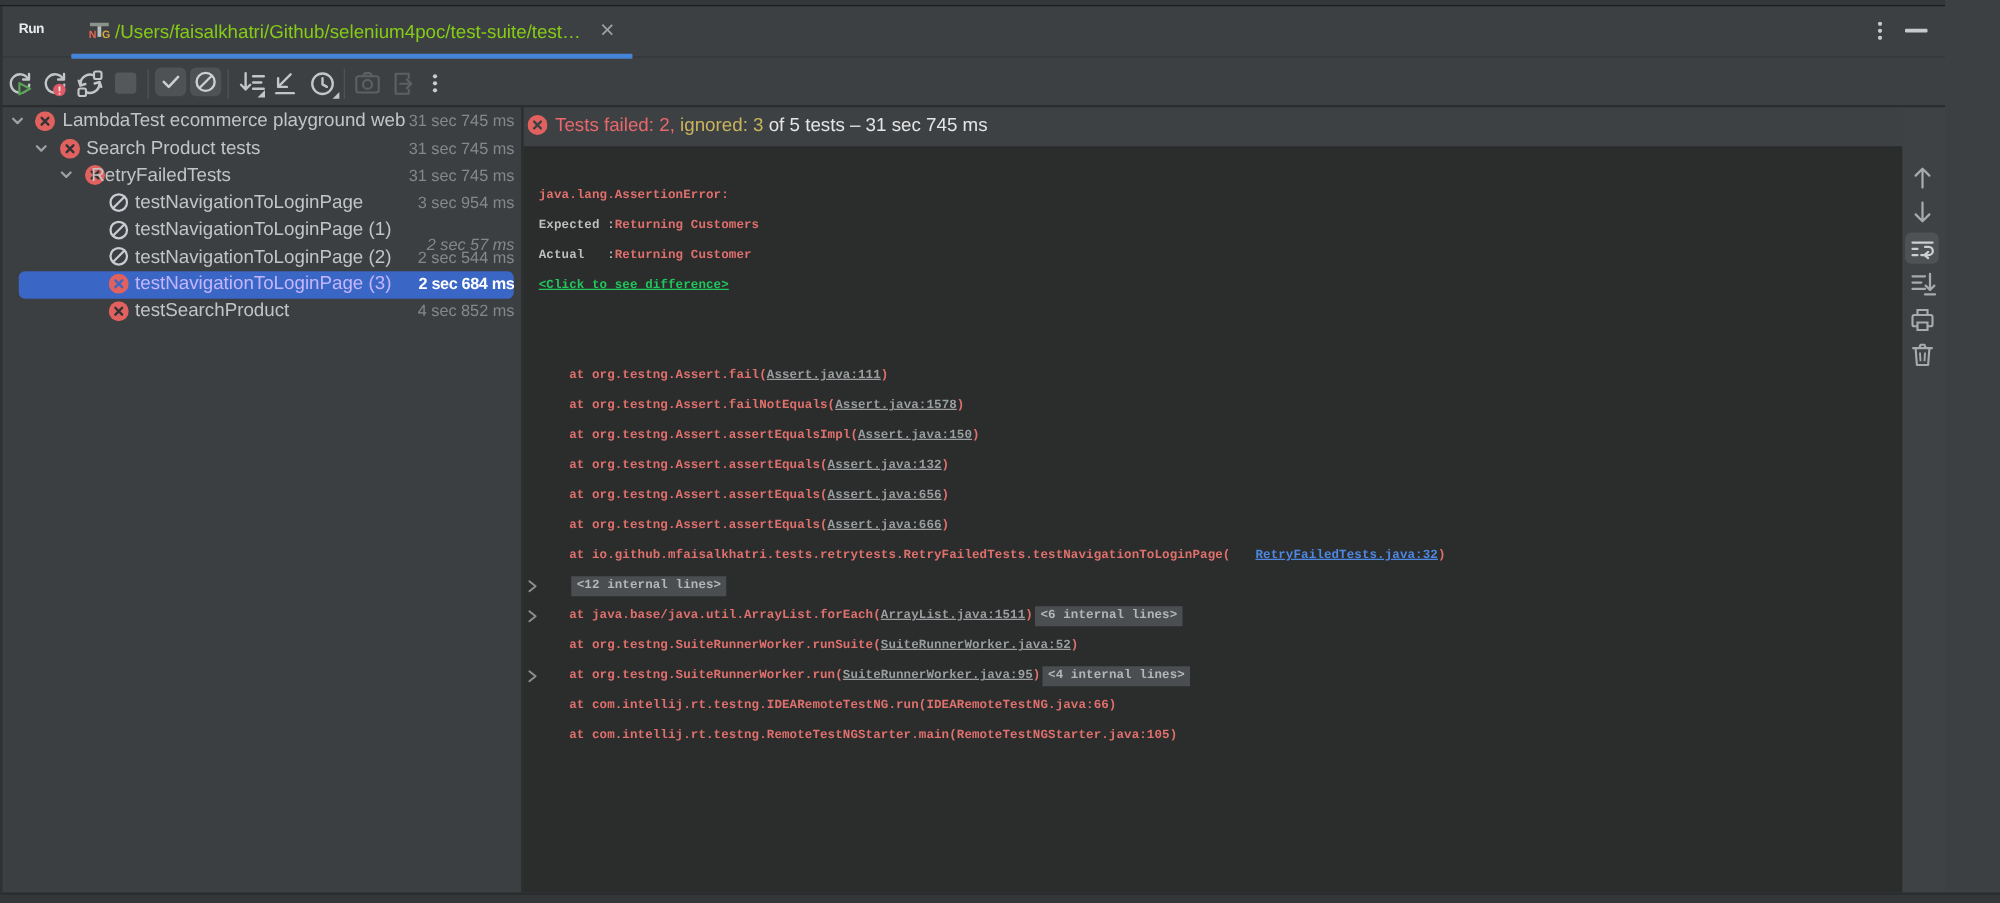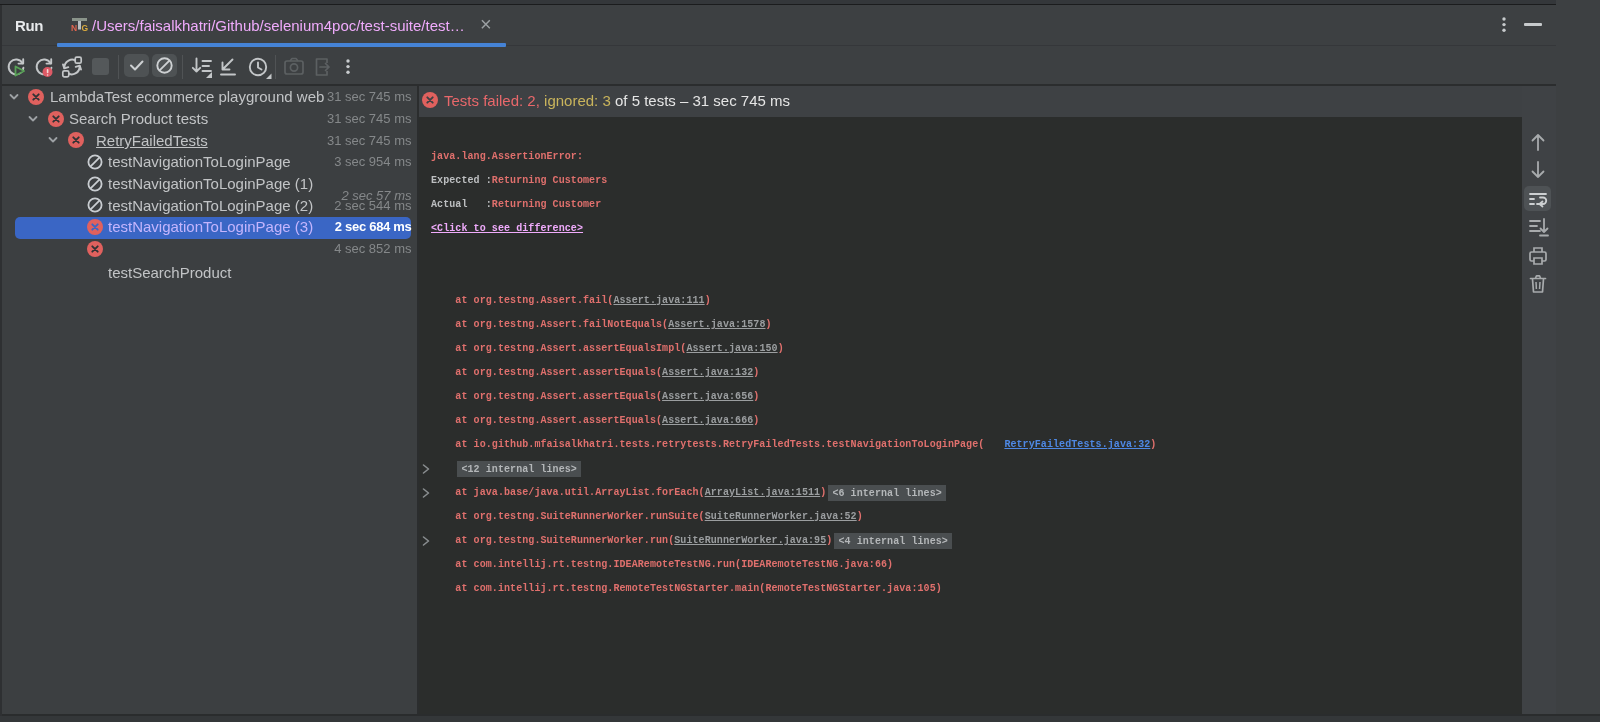--- a/index.html
+++ b/index.html
@@ -3,22 +3,22 @@
 <meta charset="utf-8">
 <style>
 html,body{margin:0;padding:0;}
 body{width:1600px;height:722px;overflow:hidden;background:#3d4042;font-family:"Liberation Sans",sans-serif;position:relative;}
 .abs{position:absolute;}
 
 #topstrip{left:0;top:0;width:1600px;height:4px;background:#34373a;}
 #topline{left:0;top:4px;width:1600px;height:1.5px;background:#1b1c1d;}
 
 #tabbar{left:0;top:5px;width:1600px;height:41px;background:#3d4042;}
-#runlbl{left:15px;top:17px;font-size:15px;font-weight:bold;color:#e8eaec;letter-spacing:-0.4px;}
-#tabpath{left:92px;top:17px;font-size:15px;color:#f0abfc;letter-spacing:0px;}
+#runlbl{left:15px;top:17px;font-size:11px;font-weight:bold;color:#e8eaec;letter-spacing:-0.4px;}
+#tabpath{left:92px;top:17px;font-size:15px;color:#84cc16;letter-spacing:0px;}
 #tabclose{left:480px;top:13px;font-size:20px;color:#9ba0a3;font-weight:normal;}
 #bluebar{left:57px;top:43px;width:449px;height:4px;background:#4583d6;border-radius:1px;z-index:5;}
 #topdots{left:1498px;top:16px;}
 #minim{left:1524px;top:23px;width:18px;height:2.5px;background:#c7cacc;border-radius:1px;}
 
 #toolbar{left:0;top:46px;width:1600px;height:38px;background:#3d4042;}
 .sep{position:absolute;width:1px;background:#505355;top:55px;height:24px;}
 #mainborder{left:0;top:84px;width:1600px;height:2px;background:#2b2d2e;}
 
 #tree{left:0;top:86px;width:417px;height:628px;background:#3c3f41;}
@@ -34,21 +34,21 @@
 .trow{position:absolute;height:22px;line-height:22px;font-size:15px;color:#c2c4c6;white-space:nowrap;}
 .dur{position:absolute;right:1188.5px;font-size:13px;color:#85888a;height:22px;line-height:22px;}
 #selrow{left:15px;top:217px;width:396px;height:21.6px;background:#3a66c5;border-radius:5px;}
 .icon16{position:absolute;width:16px;height:16px;}
 .chev{position:absolute;width:12px;height:12px;}
 
 #constext{position:absolute;left:431px;top:145px;margin:0;font-family:"Liberation Mono",monospace;font-size:10px;font-weight:bold;line-height:24px;color:#e0706d;letter-spacing:0.08px;}
 .g{color:#bdbfc1;}
 .lk{color:#9b9ea0;text-decoration:underline;}
 .bl{color:#4e88e4;text-decoration:underline;padding-left:20px;}
-.clk{color:#f0abfc;text-decoration:underline;}
+.clk{color:#22c55e;text-decoration:underline;}
 .fold{background:#4a4e50;color:#b4b7b9;padding:2.5px 4px;margin-left:-4px;}
 
 #headtxt{left:444px;top:93px;font-size:15px;height:15px;line-height:15px;white-space:nowrap;}
 .hred{color:#e9686b;}
 .hyel{color:#c9b45c;}
 .hgray{color:#e5e5e5;}
 </style>
 </head>
 <body>
 <div class="abs" id="topstrip"></div>
@@ -169,21 +169,21 @@
 <div class="trow" style="left:69px;top:108px;">Search Product tests</div>
 <div class="dur" style="top:108px;">31 sec 745 ms</div>
 
 <svg class="chev" style="left:47px;top:134px" width="12" height="12" viewBox="0 0 12 12">
     <path d="M2.5 4 L 6 7.5 L 9.5 4" fill="none" stroke="#9da1a4" stroke-width="1.8" stroke-linecap="round" stroke-linejoin="round"></path>
   </svg>
 <svg class="icon16" style="left:68px;top:132px" viewBox="0 0 16 16">
     <circle cx="8" cy="8" r="8" fill="#e0615e"></circle>
     <path d="M5.3 5.3 L 10.7 10.7 M 10.7 5.3 L 5.3 10.7" stroke="#313335" stroke-width="1.9" stroke-linecap="round"></path>
   </svg>
-<div class="trow" style="left:96px;top:130px;text-decoration:underline;">RetryFailedTests</div>
+<div class="trow" style="left:73px;top:130px;">RetryFailedTests</div>
 <div class="dur" style="top:130px;">31 sec 745 ms</div>
 
 <svg class="icon16" style="left:87px;top:154px" viewBox="0 0 16 16">
     <circle cx="8" cy="8" r="6.6" fill="none" stroke="#c9cdd1" stroke-width="1.8"></circle>
     <line x1="3.6" y1="12.4" x2="12.4" y2="3.6" stroke="#c9cdd1" stroke-width="1.8"></line>
   </svg>
 <div class="trow" style="left:108px;top:151px;">testNavigationToLoginPage</div>
 <div class="dur" style="top:151px;">3 sec 954 ms</div>
 
 <svg class="icon16" style="left:87px;top:176px" viewBox="0 0 16 16">
@@ -204,21 +204,21 @@
     <circle cx="8" cy="8" r="8" fill="#e0615e"></circle>
     <path d="M5.3 5.3 L 10.7 10.7 M 10.7 5.3 L 5.3 10.7" stroke="#3a66c5" stroke-width="1.9" stroke-linecap="round"></path>
   </svg>
 <div class="trow" style="left:108px;top:216px;color:#c4b5fd;">testNavigationToLoginPage (3)</div>
 <div class="dur" style="top:216px;color:#ffffff;font-weight:bold;letter-spacing:-0.3px;text-align:right;">2 sec 684 ms</div>
 
 <svg class="icon16" style="left:87px;top:241px" viewBox="0 0 16 16">
     <circle cx="8" cy="8" r="8" fill="#e0615e"></circle>
     <path d="M5.3 5.3 L 10.7 10.7 M 10.7 5.3 L 5.3 10.7" stroke="#313335" stroke-width="1.9" stroke-linecap="round"></path>
   </svg>
-<div class="trow" style="left:108px;top:238px;margin-top:24px;">testSearchProduct</div>
+<div class="trow" style="left:108px;top:238px;">testSearchProduct</div>
 <div class="dur" style="top:238px;">4 sec 852 ms</div>
 
 <svg class="abs" style="left:422px;top:92px" width="16" height="16" viewBox="0 0 16 16">
     <circle cx="8" cy="8" r="8" fill="#e0615e"></circle>
     <path d="M5.3 5.3 L 10.7 10.7 M 10.7 5.3 L 5.3 10.7" stroke="#3e4144" stroke-width="1.9" stroke-linecap="round"></path>
   </svg>
 <div class="abs" id="headtxt"><span class="hred">Tests failed: 2,</span> <span class="hyel">ignored: 3</span> <span class="hgray">of 5 tests – 31 sec 745 ms</span></div>
 
 <svg class="abs" style="left:421px;top:463px" width="10" height="12" viewBox="0 0 10 12">
     <path d="M2.5 2 L 7.5 6 L 2.5 10" fill="none" stroke="#8a8e90" stroke-width="1.6" stroke-linecap="round" stroke-linejoin="round"></path>

